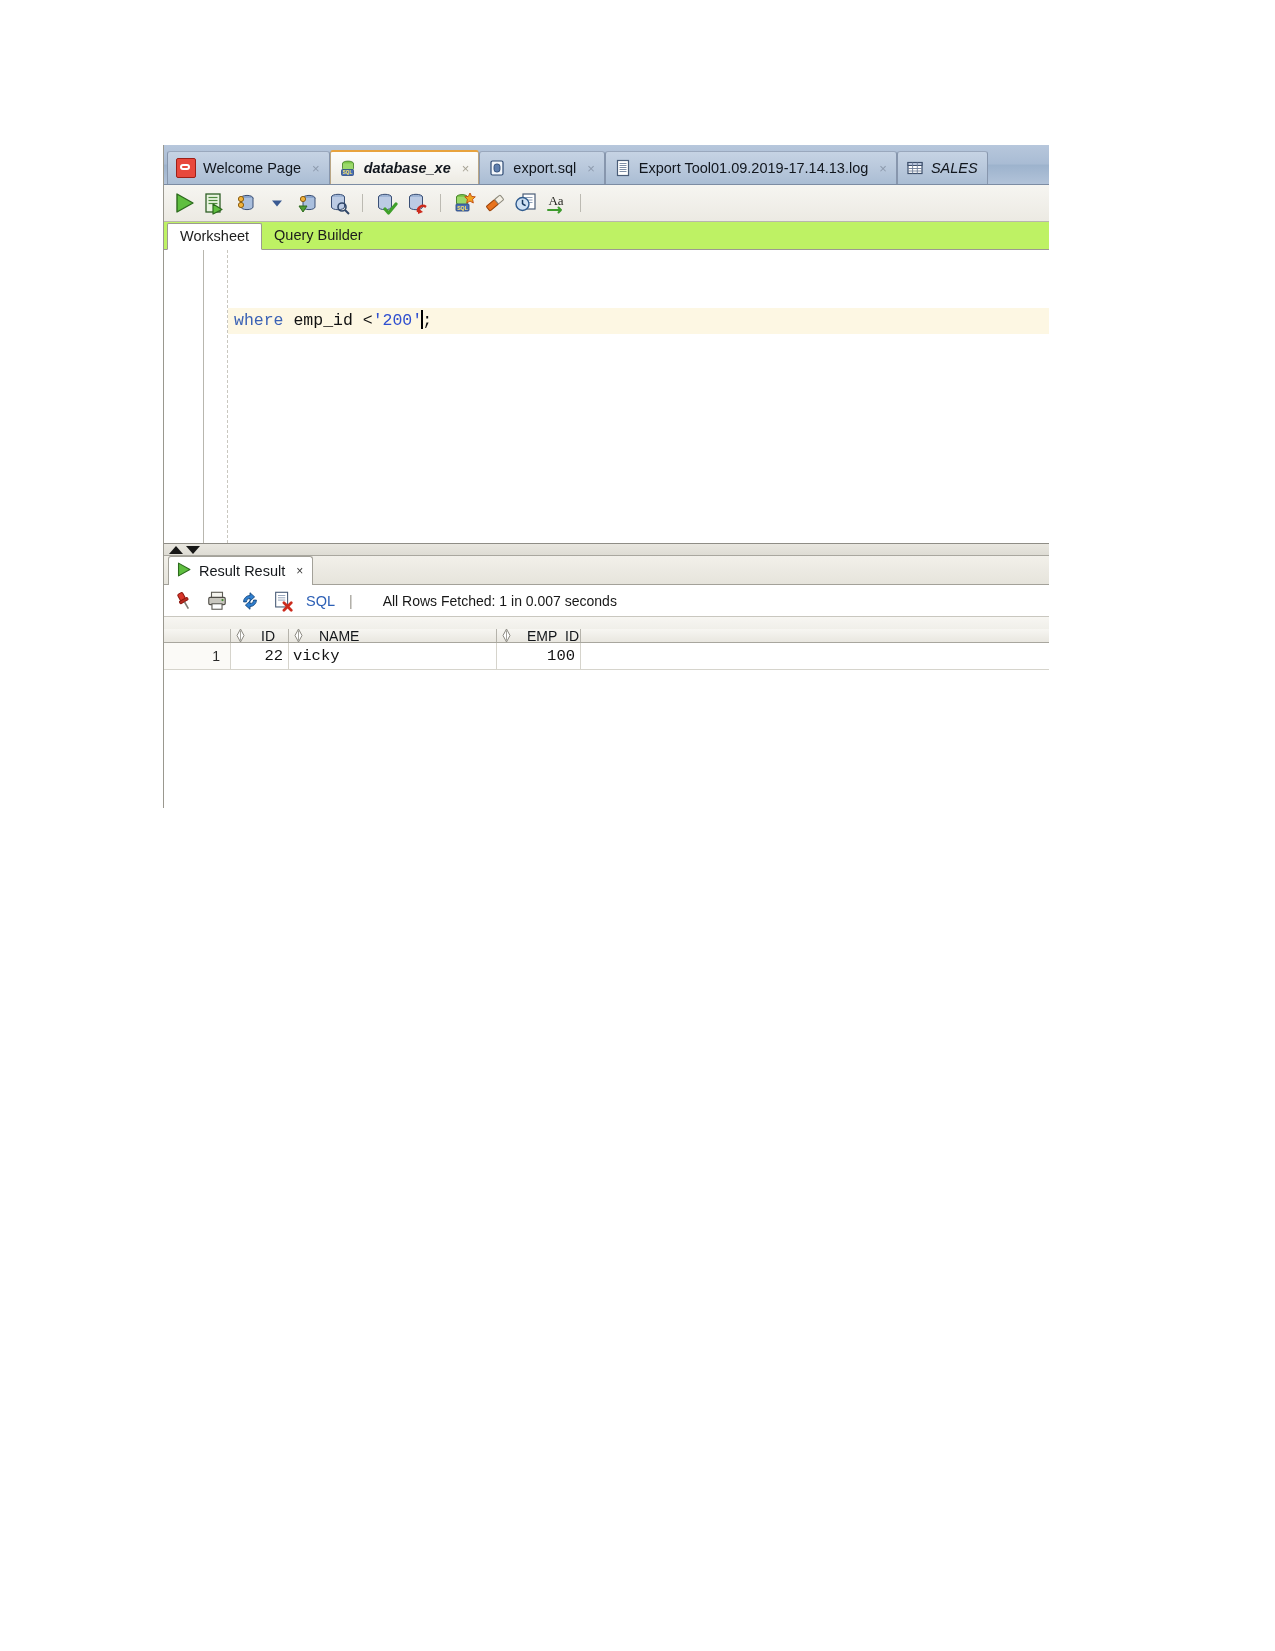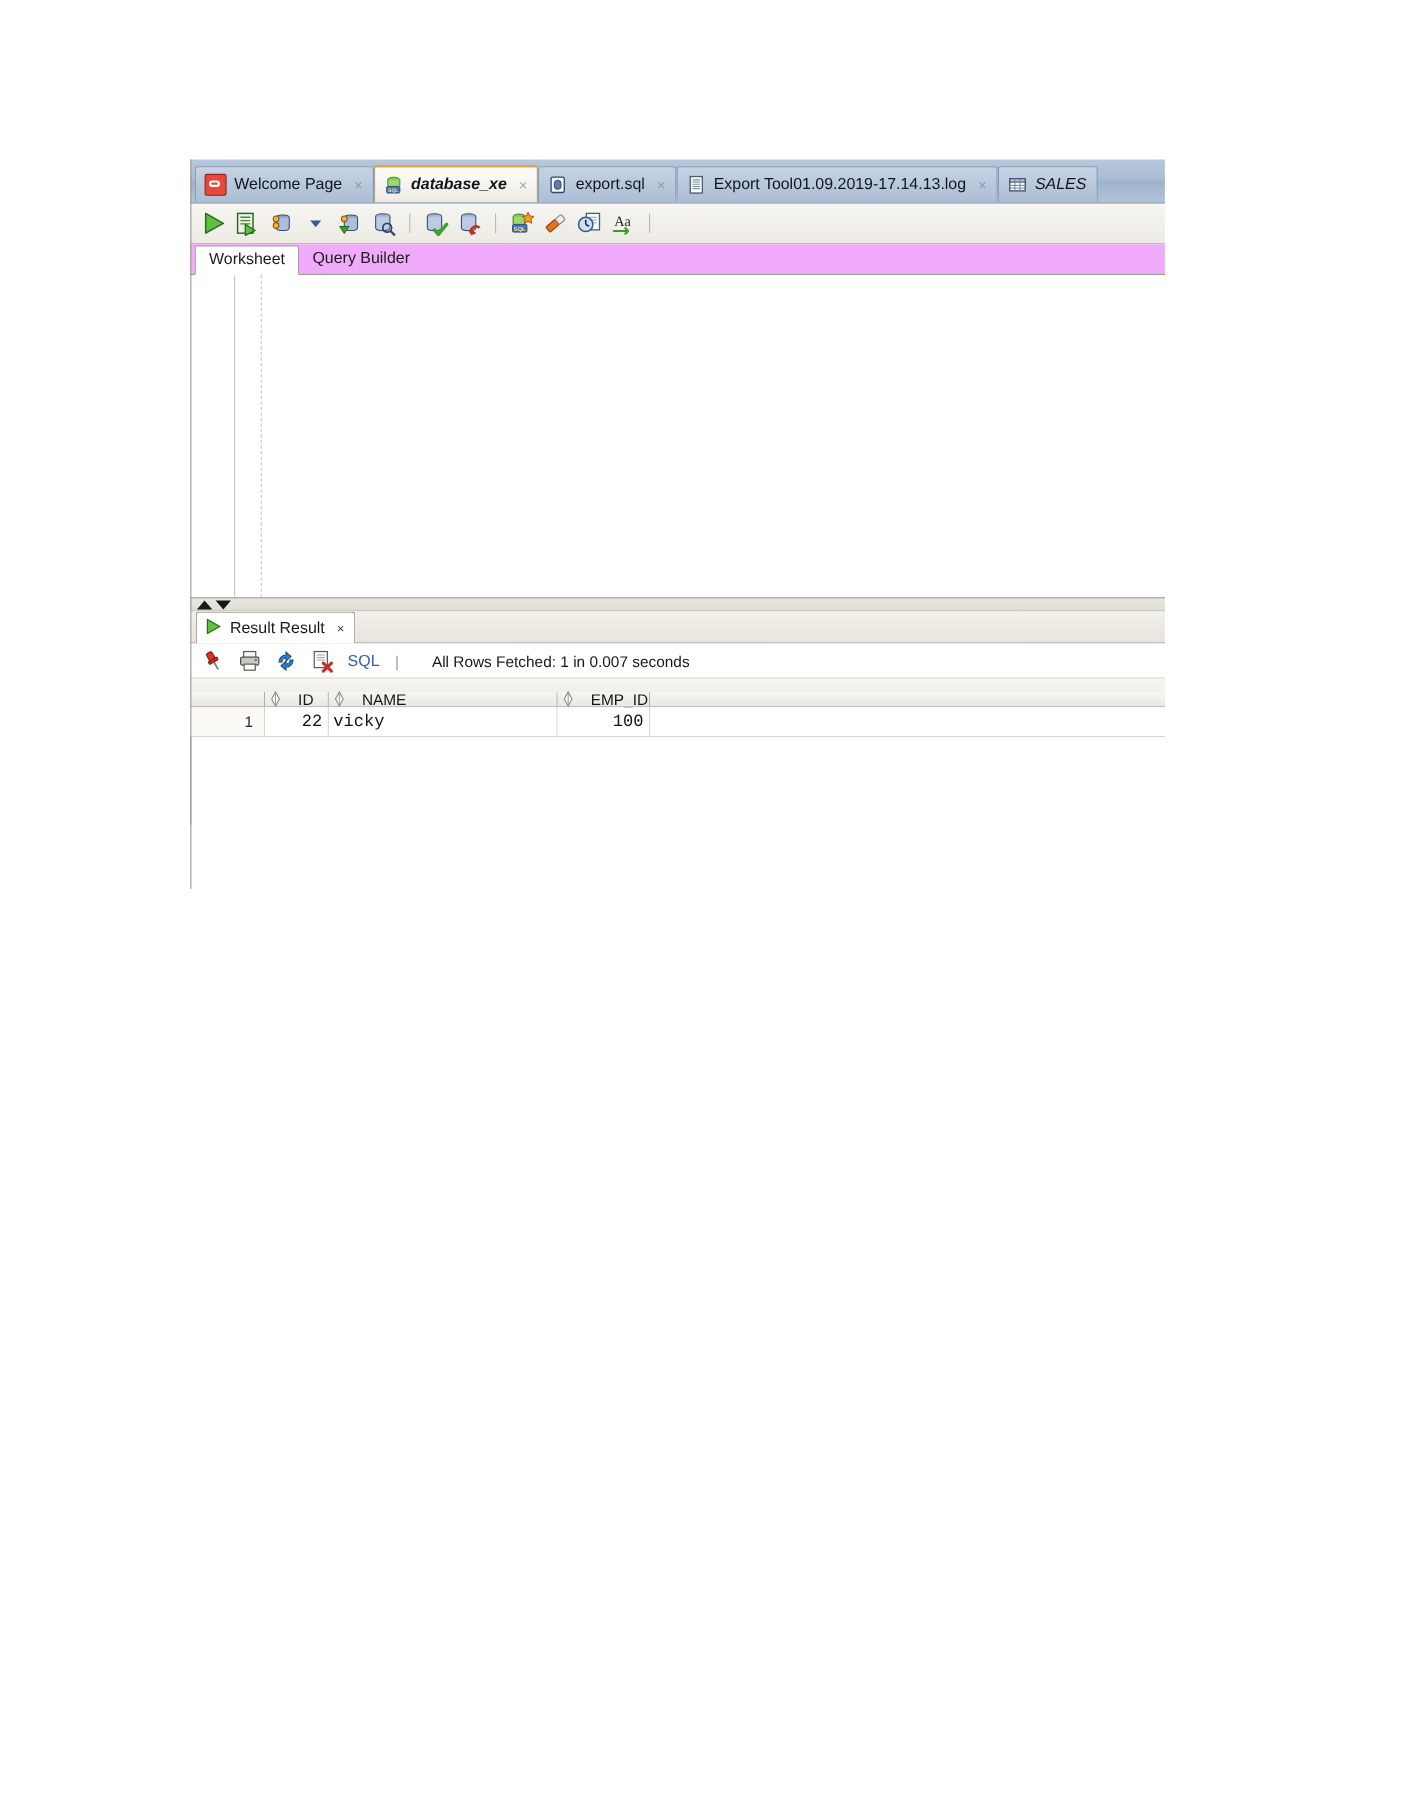--- a/index.html
+++ b/index.html
@@ -7,21 +7,21 @@
     padding: 0;
     background: #ffffff;
     width: 1275px;
     height: 1651px;
     font-family: "Liberation Sans", sans-serif;
     overflow: hidden;
   }
 
   #app {
     position: absolute;
-    left: 173px;
+    left: 163px;
     top: 145px;
     width: 886px;
     height: 663px;
     background: #ffffff;
   }
 
   
   .tabbar {
     position: relative;
     height: 40px;
@@ -107,21 +107,21 @@
   }
   .tsep {
     width: 1px; height: 18px;
     background: #bcbab2;
     margin: 0 5px;
   }
 
   
   .wstabs {
     height: 28px;
-    background: #f0abfc;
+    background: #bef264;
     border-bottom: 1px solid #9c9a92;
     display: flex;
     align-items: flex-end;
     padding-left: 4px;
     box-sizing: border-box;
   }
   .wstab {
     font-size: 14.5px;
     color: #1c1c1c;
     padding: 3px 12px 4px 12px;
@@ -524,20 +524,21 @@
     </div>
     <div class="wstab">
       <span>Query Builder</span>
     </div>
   </div>
 
   <div class="editorwrap">
     <div class="gutter"></div>
     <div class="gutter2"></div>
     <div class="code">
+      <div class="codeline cur"><span class="kw">where </span><span>emp_id &lt;</span><span class="str">'200'</span><span class="caret"></span><span>;</span></div>
       <div class="squiggle">
         
       </div>
     </div>
   </div>
 
   <div class="splitter">
     <span class="arrw up"></span>
     <span class="arrw dn"></span>
   </div>

